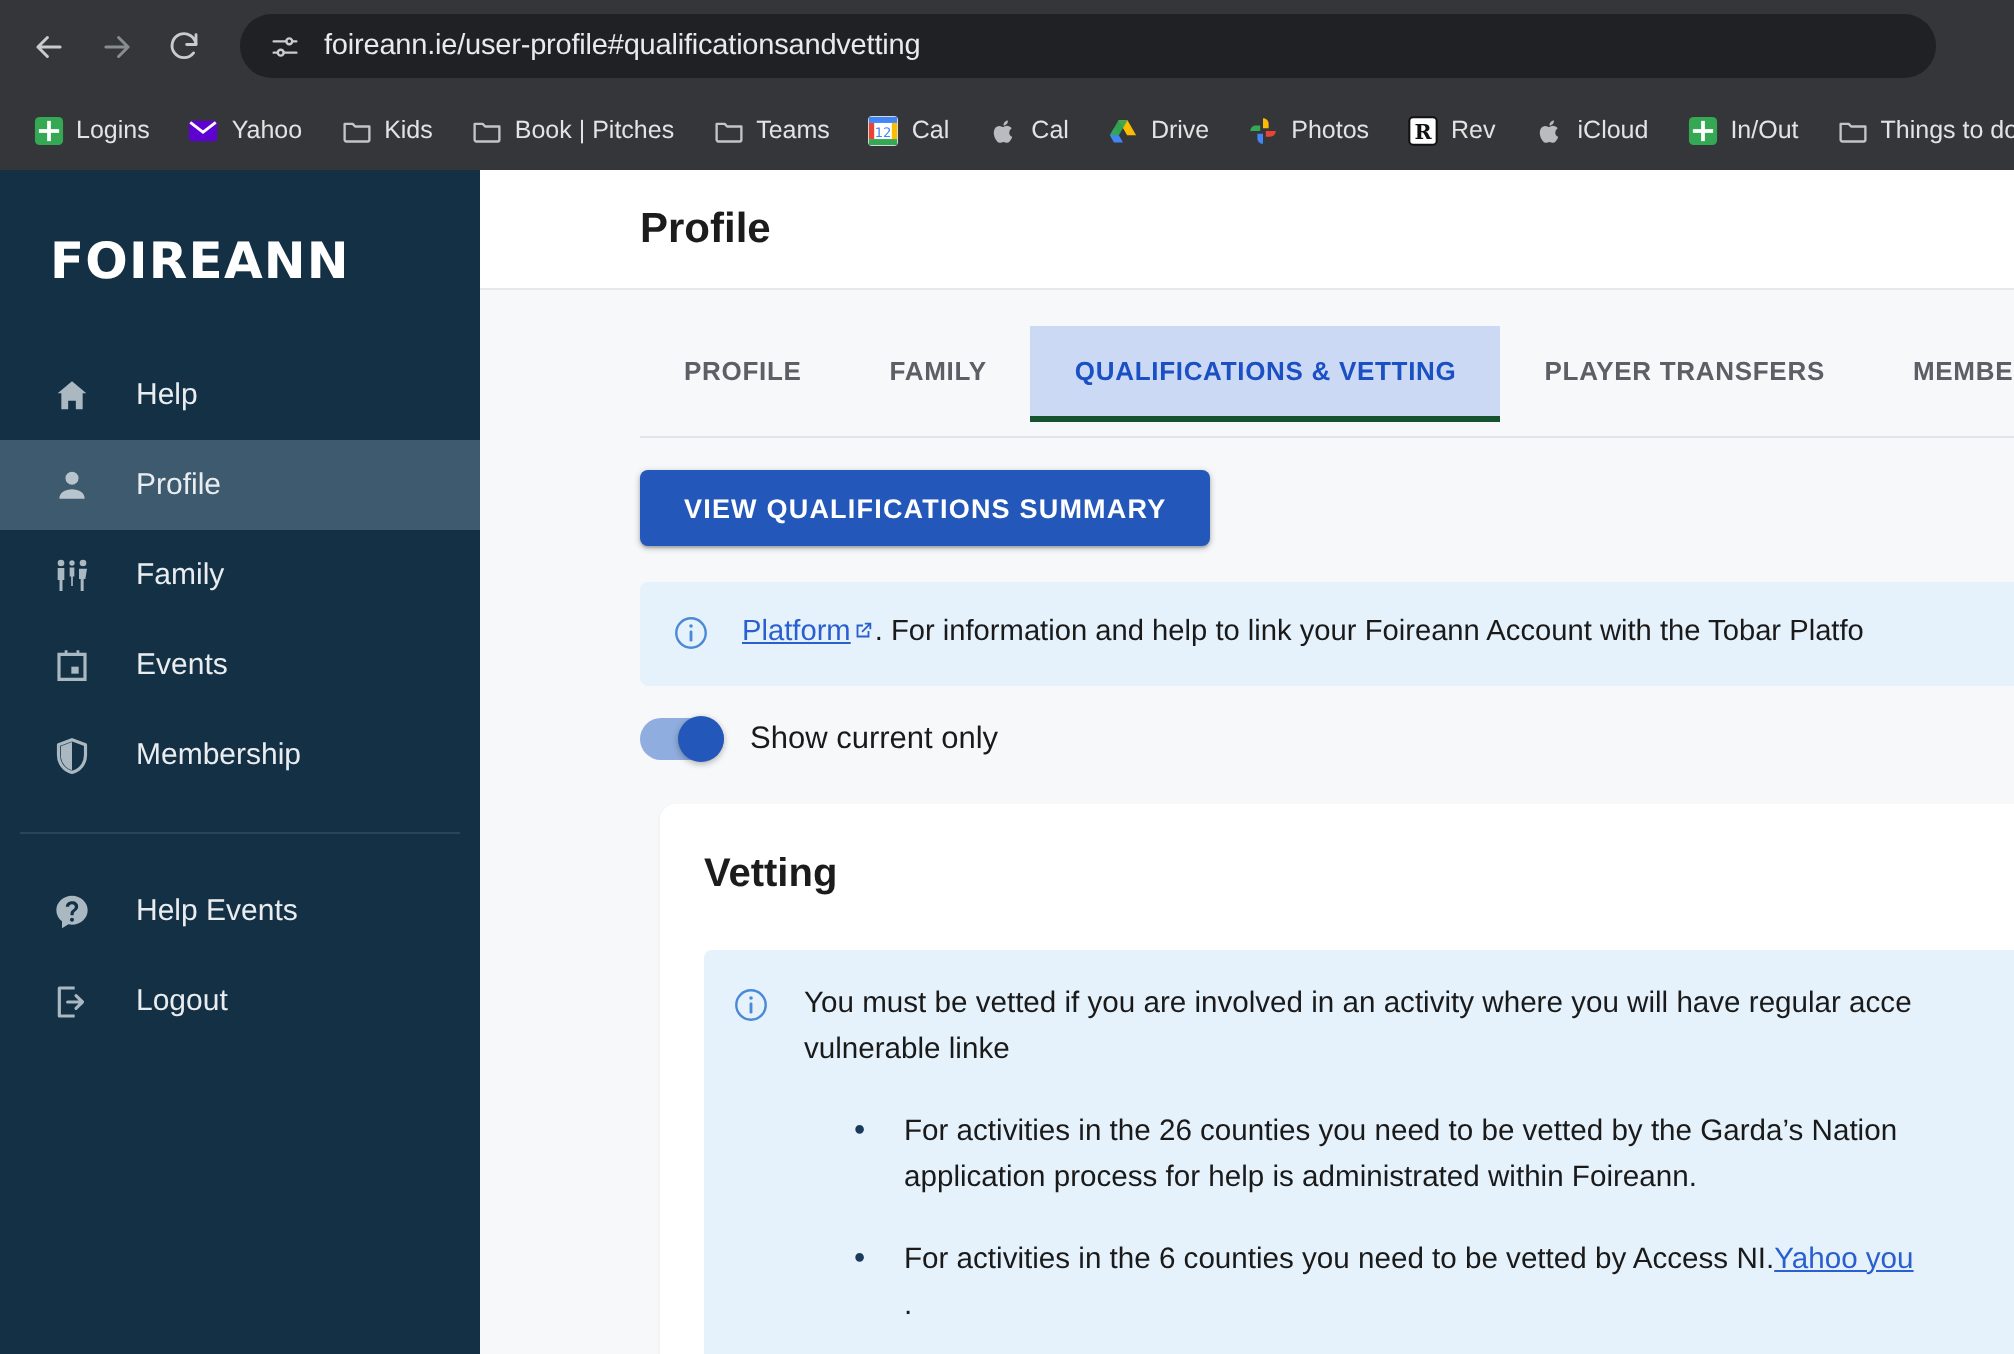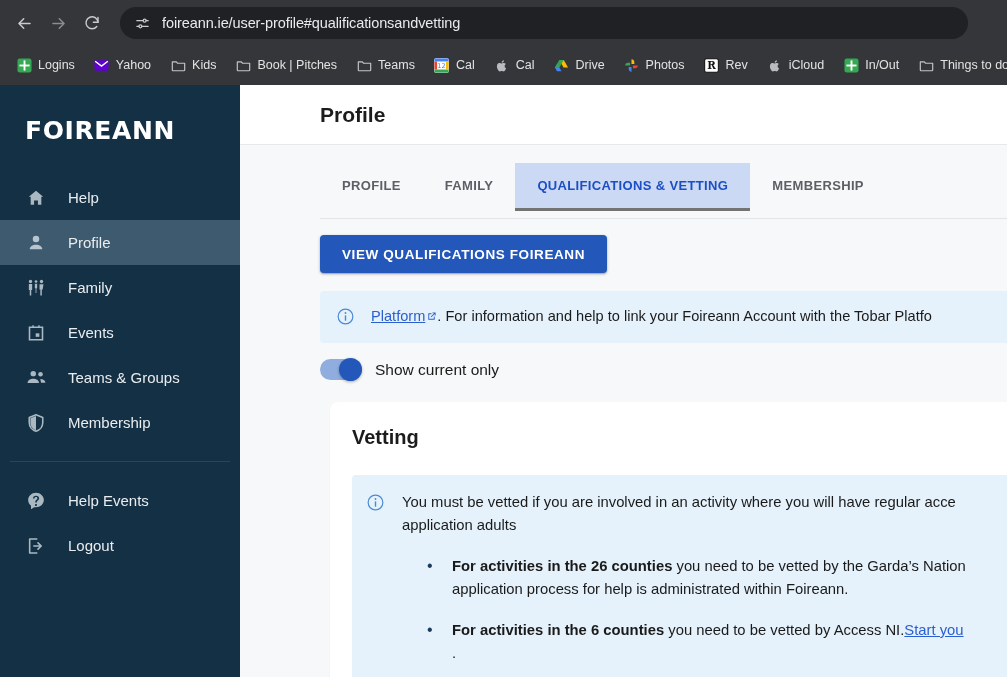--- a/index.html
+++ b/index.html
@@ -155,21 +155,21 @@
     font-size: 13px;
     font-weight: bold;
     letter-spacing: 0.35px;
     color: #5c6066;
     border-bottom: 3px solid transparent;
     flex: 0 0 auto;
   }
   .tab.active {
     background: #ccd9f5;
     color: #1b4fc4;
-    border-bottom: 3px solid #737373;
+    border-bottom: 3px solid #14532d;
   }
   .tabs-rule {
     height: 1px;
     background: #e2e4e7;
     margin-left: 80px;
     margin-top: -1px;
   }
 
   .content {
     padding-left: 80px;
@@ -276,21 +276,21 @@
     white-space: nowrap;
   }
   .vet-list li:before {
     content: "•";
     position: absolute;
     left: 25px;
     top: -1px;
     font-size: 16px;
     color: #1a3a5c;
   }
-  b { font-weight: bold; }
+  b { font-weight: normal; }
 
   
 </style>
 </head>
 <body>
 
 <div class="browser-chrome">
 
   <div class="nav-bar">
     <div class="nav-btn">
@@ -510,31 +510,20 @@
         <span class="nav-ico">
           <svg width="20" height="20" viewBox="0 0 24 24">
             <path d="M4.2 5h15.6v15H4.2z" fill="none" stroke="#aab8c2" stroke-width="1.9"></path>
             <path d="M7.6 2.6h1.7v3.2H7.6zM14.7 2.6h1.7v3.2h-1.7z"></path>
             <rect x="11.6" y="12.4" width="4.4" height="4.2"></rect>
           </svg>
         </span>
         <span class="nav-label">Events</span>
       </div>
 
-      <div class="nav-item">
-        <span class="nav-ico">
-          <svg width="21" height="21" viewBox="0 0 24 24">
-            <circle cx="8.3" cy="7.6" r="3.1"></circle>
-              <circle cx="16.6" cy="8.2" r="2.6"></circle>
-            <path d="M1.8 18.2c0-3 2.9-4.8 6.5-4.8s6.5 1.8 6.5 4.8z"></path>
-            <path d="M16.4 13.6c2.9 0 5.6 1.4 5.8 4.3h-5z"></path>
-          </svg>
-        </span>
-        <span class="nav-label">Teams &amp; Groups</span>
-      </div>
 
       <div class="nav-item">
         <span class="nav-ico">
           <svg width="20" height="20" viewBox="0 0 24 24">
             <path d="M12 2.2L3.9 5.3v6.2c0 5 3.4 9.2 8.1 10.3 4.7-1.1 8.1-5.3 8.1-10.3V5.3z" fill="none" stroke="#aab8c2" stroke-width="1.9" stroke-linejoin="round"></path>
             <path d="M12 3.6v17.0c-3.9-1.1-6.7-4.7-6.7-9.0V6.2z"></path>
           </svg>
         </span>
         <span class="nav-label">Membership</span>
       </div>
@@ -568,28 +557,29 @@
 
     <div class="page-head">
       <span class="page-title">Profile</span>
     </div>
 
     <div class="tabs-wrap">
       <div class="tabs">
         <div class="tab">PROFILE</div>
         <div class="tab">FAMILY</div>
         <div class="tab active">QUALIFICATIONS &amp; VETTING</div>
+        <div class="tab">PLAYER TRANSFERS</div>
         <div class="tab">MEMBERSHIP</div>
       </div>
     </div>
     <div class="tabs-rule"></div>
 
     <div class="content">
 
-      <button class="btn-primary">VIEW QUALIFICATIONS FOIREANN</button>
+      <button class="btn-primary">VIEW QUALIFICATIONS SUMMARY</button>
 
       <div class="info-box">
         <span class="info-ico">
           <svg width="19" height="19" viewBox="0 0 24 24">
             <circle cx="12" cy="12" r="9.3" fill="none" stroke="#4a89d8" stroke-width="1.5"></circle>
             <circle cx="12" cy="7.6" r="1.15" fill="#4a89d8"></circle>
             <rect x="11.1" y="10.4" width="1.8" height="7" rx="0.8" fill="#4a89d8"></rect>
           </svg>
         </span>
         <div class="info-text">
@@ -613,29 +603,29 @@
         <div class="vet-box">
           <span class="info-ico">
             <svg width="19" height="19" viewBox="0 0 24 24">
               <circle cx="12" cy="12" r="9.3" fill="none" stroke="#4a89d8" stroke-width="1.5"></circle>
               <circle cx="12" cy="7.6" r="1.15" fill="#4a89d8"></circle>
               <rect x="11.1" y="10.4" width="1.8" height="7" rx="0.8" fill="#4a89d8"></rect>
             </svg>
           </span>
           <div class="vet-text">
             <div>You must be vetted if you are involved in an activity where you will have regular acce</div>
-            <div>application adults</div>
+            <div>vulnerable linke</div>
 
             <ul class="vet-list">
               <li>
                 <div><b>For activities in the 26 counties</b><span> you need to be vetted by the Garda’s Nation</span></div>
                 <div>application process for help is administrated within Foireann.</div>
               </li>
               <li>
-                <div><b>For activities in the 6 counties</b><span> you need to be vetted by Access NI.</span><a class="lnk">Start you</a></div>
+                <div><b>For activities in the 6 counties</b><span> you need to be vetted by Access NI.</span><a class="lnk">Yahoo you</a></div>
                 <div>.</div>
               </li>
             </ul>
           </div>
         </div>
       </div>
 
     </div>
   </div>
 </div>

